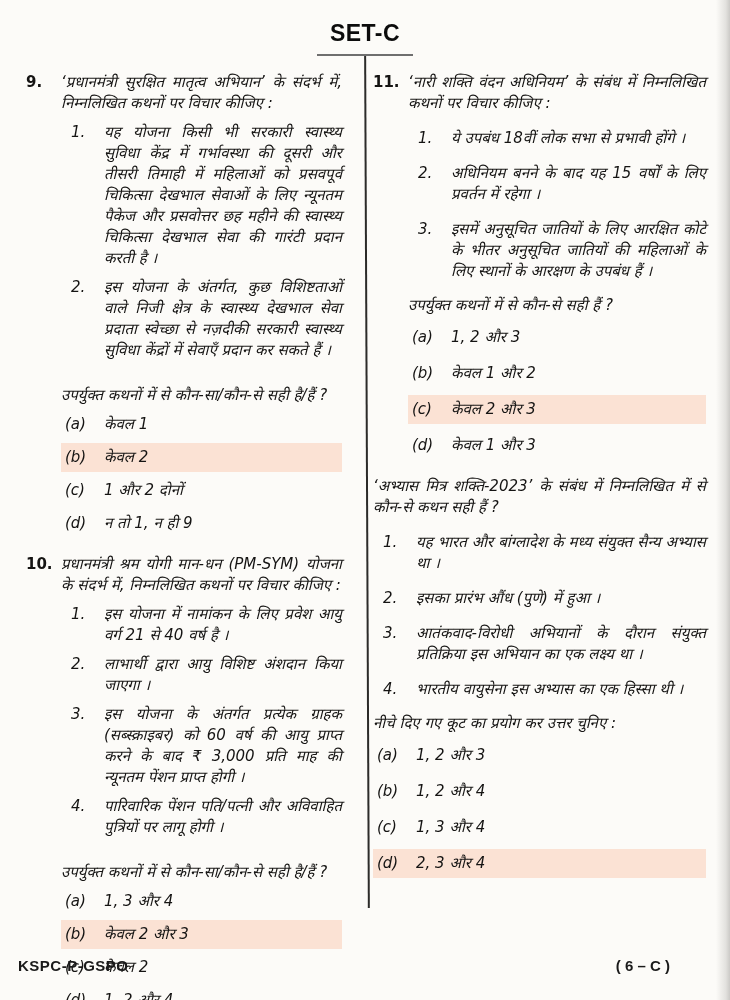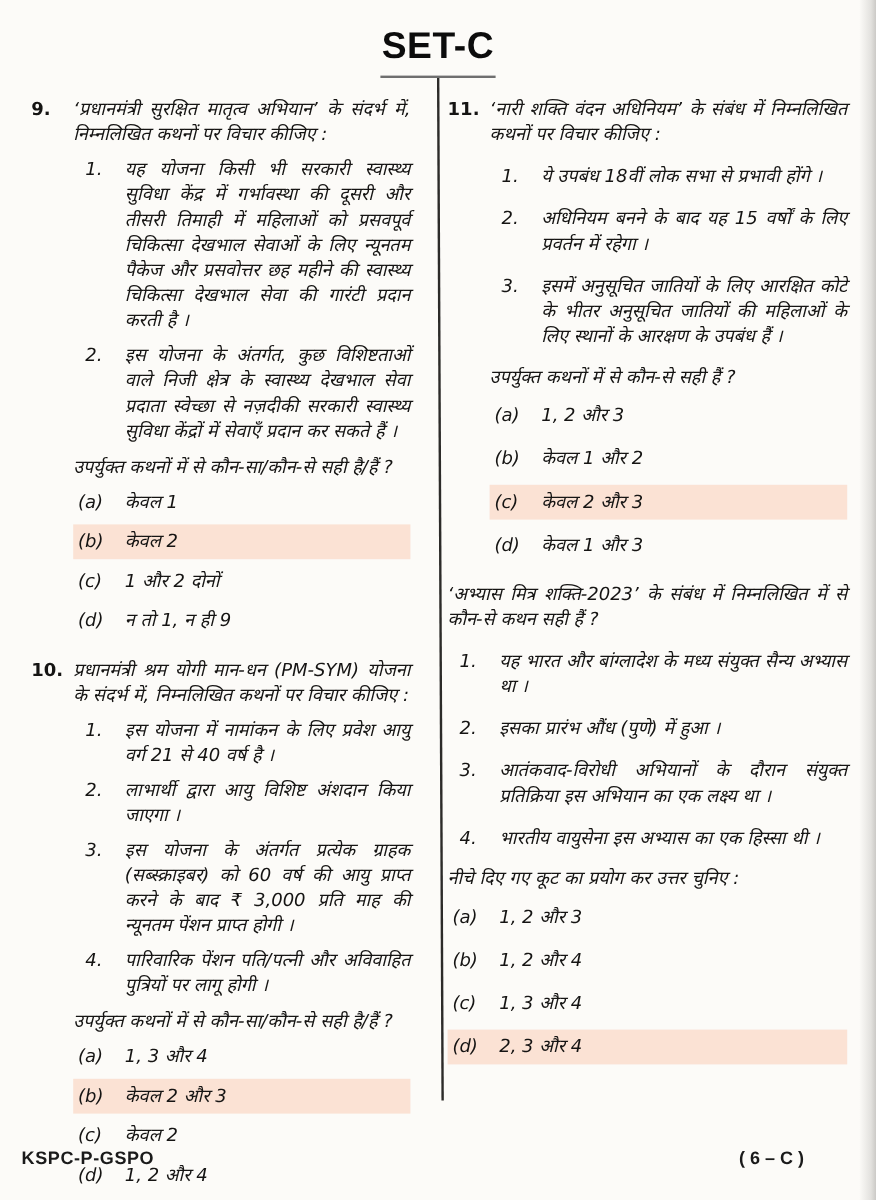--- a/index.html
+++ b/index.html
@@ -13,21 +13,21 @@
   }
   
   .scan-edge{
     position:absolute;top:0;right:0;bottom:0;width:14px;
     background:linear-gradient(to right,rgba(0,0,0,0) 0%,rgba(110,108,104,0.18) 70%,rgba(90,88,84,0.30) 100%);
     pointer-events:none;
   }
   .title-wrap{padding-top:20px;text-align:center;}
   .set-title{
     font-family:"Liberation Sans",sans-serif;
-    font-weight:bold;font-size:31px;letter-spacing:0.5px;
+    font-weight:bold;font-size:23px;letter-spacing:0.5px;
     color:#0c0c0c;
   }
   .title-underline{width:96px;height:2px;background:#6f6f6f;margin:7px auto 0;}
   .columns{
     position:relative;
     display:grid;
     grid-template-columns:352px 363px;
     column-gap:15px;
     padding:16px 0 0 0;
   }
@@ -40,21 +40,21 @@
   .col-left{padding-left:26px;padding-right:10px;}
   .col-right{padding-left:6px;padding-right:24px;}
   .q{display:flex;margin-bottom:16px;}
   .qnum{flex:none;width:35px;font-weight:bold;}
   .qbody{flex:1;min-width:0;font-style:italic;}
   .intro{text-align:justify;}
   .stmt{display:flex;margin-top:8px;}
   .loose .stmt{margin-top:14px;}
   .snum{flex:none;width:33px;padding-left:10px;}
   .stext{flex:1;text-align:justify;}
-  .prompt{margin-top:9px;text-align:justify;}
+  .prompt{margin-top:24px;text-align:justify;}
   .loose .prompt{margin-top:13px;}
   .opt{display:flex;margin-top:4px;padding:4px 2px 4px 4px;}
   .loose .opt{margin-top:7px;}
   .opt.hl{background:#fbe2d4;}
   .olabel{flex:none;width:39px;}
   .otext{flex:1;}
   .footer{
     position:absolute;left:0;right:0;bottom:26px;
     font-family:"Liberation Sans",sans-serif;
     font-size:15px;color:#1a1a1a;

